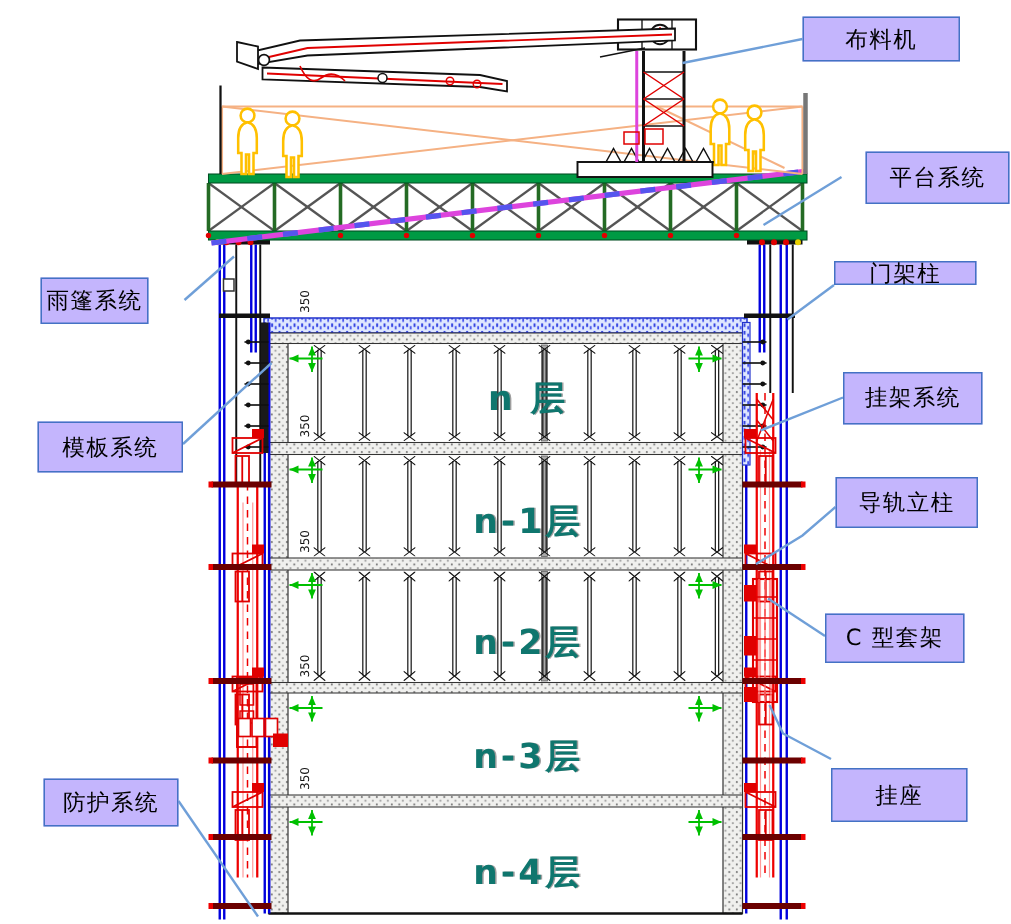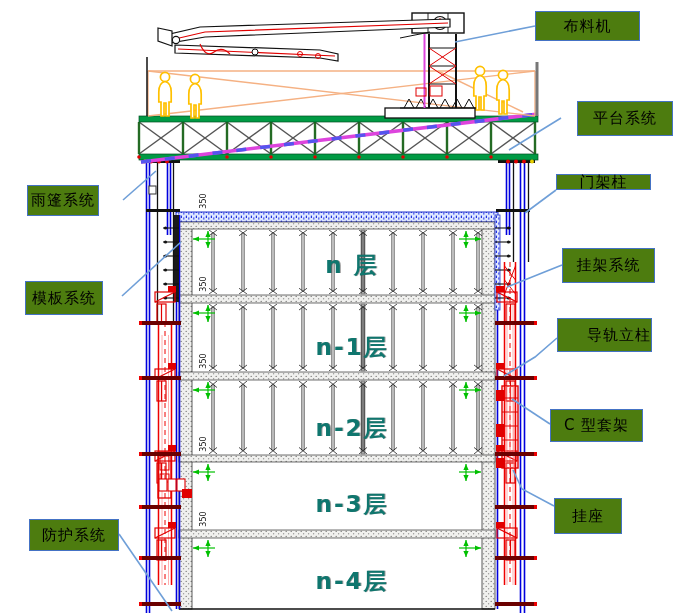--- a/index.html
+++ b/index.html
@@ -1,20 +1,20 @@
 <!DOCTYPE html>
 <html><head>
 <meta charset="utf-8">
 <style>
   html,body{margin:0;padding:0;background:#fff;}
   #stage{position:relative;width:674px;height:616px;background:#fff;overflow:hidden;
          font-family:"DejaVu Sans","Liberation Sans",sans-serif;}
   #drawing{position:absolute;left:0;top:0;}
   .callout{position:absolute;display:flex;align-items:center;justify-content:center;
-           background:#4d7c0f;border:1.6px solid #4472c4;color:#000;
+           background:#c4b5fd;border:1.6px solid #4472c4;color:#000;
            font-size:15px;letter-spacing:1px;box-sizing:border-box;white-space:nowrap;}
   .floor-label{position:absolute;transform:translateX(-50%);color:#0f766e;
            font-size:23px;font-weight:bold;letter-spacing:2px;white-space:nowrap;
            text-shadow:1px 0 0 rgba(40,40,40,.45);}
 </style>
 </head>
 <body>
 
 <div id="stage">
 
@@ -430,33 +430,33 @@
     </div>
 <div class="callout" style="left:561px;top:101px;width:96px;height:35px;margin-left:16px;">
   <span>平台系统</span>
     </div>
 <div class="callout" style="left:556px;top:174px;width:95px;height:16px;">
   <span>门架柱</span>
     </div>
 <div class="callout" style="left:562px;top:248px;width:93px;height:35px;text-align:right;">
   <span>挂架系统</span>
     </div>
-<div class="callout" style="left:557px;top:318px;width:95px;height:34px;justify-content:flex-end;">
+<div class="callout" style="left:557px;top:318px;width:95px;height:34px;">
   <span>导轨立柱</span>
     </div>
 <div class="callout" style="left:550px;top:409px;width:93px;height:33px;">
   <span>C 型套架</span>
     </div>
-<div class="callout" style="left:554px;top:498px;width:68px;height:36px;">
+<div class="callout" style="left:554px;top:512px;width:91px;height:36px;">
   <span>挂座</span>
     </div>
 <div class="callout" style="left:27px;top:185px;width:72px;height:31px;">
   <span>雨篷系统</span>
     </div>
-<div class="callout" style="left:25px;top:281px;width:78px;height:34px;">
+<div class="callout" style="left:25px;top:281px;width:97px;height:34px;">
   <span>模板系统</span>
     </div>
 <div class="callout" style="left:29px;top:519px;width:90px;height:32px;">
   <span>防护系统</span>
     </div>
 
 <div class="floor-label" style="left:352px;top:250px;">n 层</div>
 <div class="floor-label" style="left:352px;top:332px;">n-1层</div>
 <div class="floor-label" style="left:352px;top:413px;">n-2层</div>
 <div class="floor-label" style="left:352px;top:489px;">n-3层</div>

